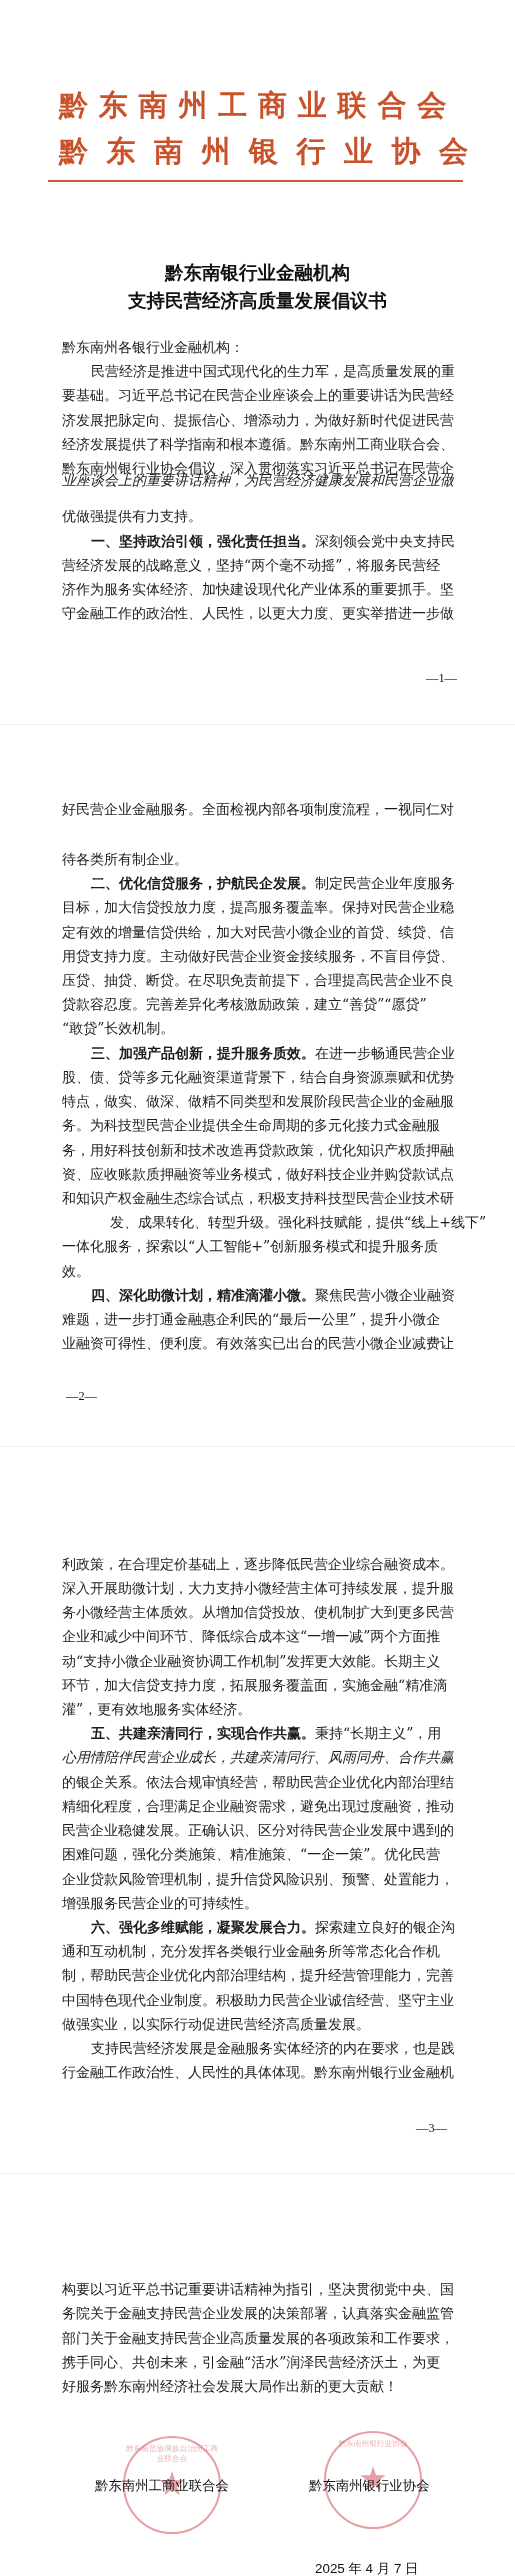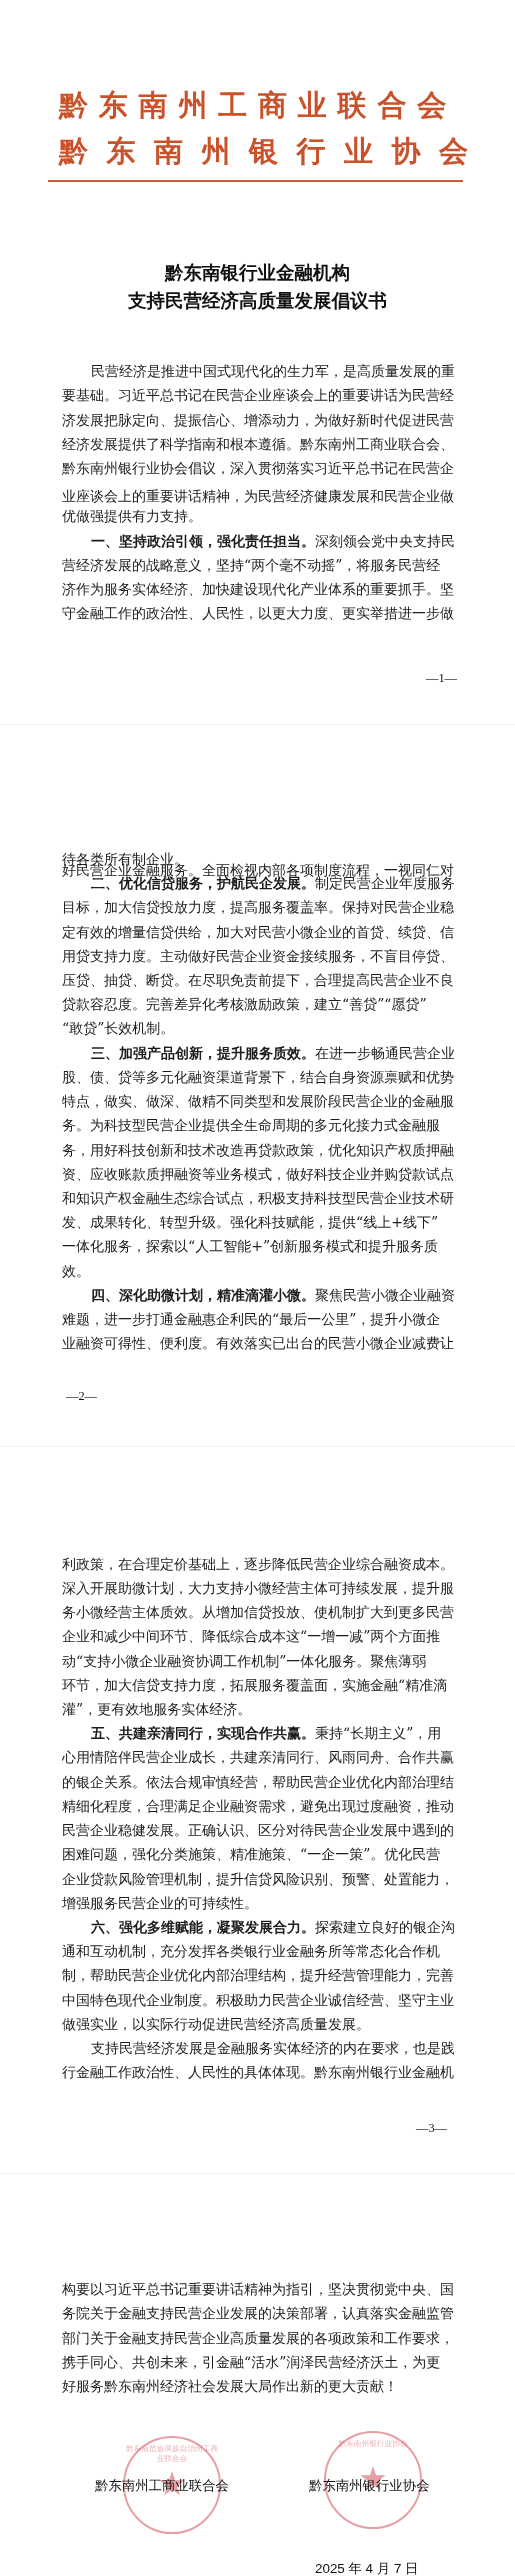--- a/index.html
+++ b/index.html
@@ -31,86 +31,87 @@
 <body>
 
 <div class="page" style="top:0;height:721px;">
   <div class="red-head" style="top:89px;">黔东南州工商业联合会</div>
   <div class="red-head l2" style="top:135px;">黔东南州银行业协会</div>
   <div class="red-rule" style="top:180px;"></div>
 
   <div class="doc-title" style="top:258px;">黔东南银行业金融机构</div>
   <div class="doc-title" style="top:286px;">支持民营经济高质量发展倡议书</div>
 
+  <div class="line" style="top:335px;">黔东南州各银行业金融机构：</div>
 
   <div class="line indent" style="top:359px;">民营经济是推进中国式现代化的生力军，是高质量发展的重</div>
   <div class="line" style="top:383px;">要基础。习近平总书记在民营企业座谈会上的重要讲话为民营经</div>
   <div class="line" style="top:408px;">济发展把脉定向、提振信心、增添动力，为做好新时代促进民营</div>
   <div class="line" style="top:432px;">经济发展提供了科学指南和根本遵循。黔东南州工商业联合会、</div>
   <div class="line" style="top:456px;">黔东南州银行业协会倡议，深入贯彻落实习近平总书记在民营企</div>
-  <div class="line" style="top:484px;">业座谈会上的重要讲话精神，为民营经济健康发展和民营企业做</div>
+  <div class="line" style="top:468px;font-style:italic;">业座谈会上的重要讲话精神，为民营经济健康发展和民营企业做</div>
   <div class="line" style="top:504px;">优做强提供有力支持。</div>
 
   <div class="line indent" style="top:529px;">
     <b>一、坚持政治引领，强化责任担当。</b><span>深刻领会党中央支持民</span>
   </div>
   <div class="line" style="top:553px;">营经济发展的战略意义，坚持“两个毫不动摇”，将服务民营经</div>
   <div class="line" style="top:577px;">济作为服务实体经济、加快建设现代化产业体系的重要抓手。坚</div>
   <div class="line" style="top:601px;">守金融工作的政治性、人民性，以更大力度、更实举措进一步做</div>
 
   <div class="pagenum" style="top:671px;left:426px;">—1—</div>
 </div>
 <div class="page-divider" style="top:724px;"></div>
 
 <div class="page" style="top:0;">
-  <div class="line" style="top:858px;">好民营企业金融服务。全面检视内部各项制度流程，一视同仁对</div>
+  <div class="line" style="top:798px;font-family:Liberation Mono, monospace;">好民营企业金融服务。全面检视内部各项制度流程，一视同仁对</div>
   <div class="line" style="top:847px;">待各类所有制企业。</div>
   <div class="line indent" style="top:871px;">
     <b>二、优化信贷服务，护航民企发展。</b><span>制定民营企业年度服务</span>
   </div>
   <div class="line" style="top:895px;">目标，加大信贷投放力度，提高服务覆盖率。保持对民营企业稳</div>
   <div class="line" style="top:920px;">定有效的增量信贷供给，加大对民营小微企业的首贷、续贷、信</div>
   <div class="line" style="top:944px;">用贷支持力度。主动做好民营企业资金接续服务，不盲目停贷、</div>
   <div class="line" style="top:968px;">压贷、抽贷、断贷。在尽职免责前提下，合理提高民营企业不良</div>
   <div class="line" style="top:992px;">贷款容忍度。完善差异化考核激励政策，建立“善贷”“愿贷”</div>
   <div class="line" style="top:1016px;">“敢贷”长效机制。</div>
   <div class="line indent" style="top:1041px;">
     <b>三、加强产品创新，提升服务质效。</b><span>在进一步畅通民营企业</span>
   </div>
   <div class="line" style="top:1065px;">股、债、贷等多元化融资渠道背景下，结合自身资源禀赋和优势</div>
   <div class="line" style="top:1089px;">特点，做实、做深、做精不同类型和发展阶段民营企业的金融服</div>
   <div class="line" style="top:1113px;">务。为科技型民营企业提供全生命周期的多元化接力式金融服</div>
   <div class="line" style="top:1138px;">务，用好科技创新和技术改造再贷款政策，优化知识产权质押融</div>
   <div class="line" style="top:1162px;">资、应收账款质押融资等业务模式，做好科技企业并购贷款试点</div>
   <div class="line" style="top:1186px;">和知识产权金融生态综合试点，积极支持科技型民营企业技术研</div>
-  <div class="line" style="top:1210px;">发、成果转化、转型升级。强化科技赋能，提供“线上+线下”</div>
+  <div class="line" style="top:1210px;margin-left:48px;">发、成果转化、转型升级。强化科技赋能，提供“线上+线下”</div>
   <div class="line" style="top:1234px;">一体化服务，探索以“人工智能+”创新服务模式和提升服务质</div>
   <div class="line" style="top:1259px;">效。</div>
   <div class="line indent" style="top:1283px;">
     <b>四、深化助微计划，精准滴灌小微。</b><span>聚焦民营小微企业融资</span>
   </div>
   <div class="line" style="top:1307px;">难题，进一步打通金融惠企利民的“最后一公里”，提升小微企</div>
   <div class="line" style="top:1331px;">业融资可得性、便利度。有效落实已出台的民营小微企业减费让</div>
 
   <div class="pagenum" style="top:1389px;left:66px;">—2—</div>
 </div>
 <div class="page-divider" style="top:1446px;"></div>
 
 <div class="page" style="top:0;">
   <div class="line" style="top:1552px;">利政策，在合理定价基础上，逐步降低民营企业综合融资成本。</div>
   <div class="line" style="top:1576px;">深入开展助微计划，大力支持小微经营主体可持续发展，提升服</div>
   <div class="line" style="top:1600px;">务小微经营主体质效。从增加信贷投放、使机制扩大到更多民营</div>
   <div class="line" style="top:1624px;">企业和减少中间环节、降低综合成本这“一增一减”两个方面推</div>
-  <div class="line" style="top:1649px;">动“支持小微企业融资协调工作机制”一体化服务。聚焦薄弱</div>
+  <div class="line" style="top:1649px;">动“支持小微企业融资协调工作机制”发挥更大效能。长期主义</div>
   <div class="line" style="top:1673px;">环节，加大信贷支持力度，拓展服务覆盖面，实施金融“精准滴</div>
   <div class="line" style="top:1697px;">灌”，更有效地服务实体经济。</div>
   <div class="line indent" style="top:1721px;">
     <b>五、共建亲清同行，实现合作共赢。</b><span>秉持“长期主义”，用</span>
   </div>
-  <div class="line" style="top:1745px;">心用情陪伴民营企业成长，共建亲清同行、风雨同舟、合作共赢</div>
+  <div class="line" style="top:1745px;font-style:italic;">心用情陪伴民营企业成长，共建亲清同行、风雨同舟、合作共赢</div>
   <div class="line" style="top:1770px;">的银企关系。依法合规审慎经营，帮助民营企业优化内部治理结构</div>
   <div class="line" style="top:1794px;">精细化程度，合理满足企业融资需求，避免出现过度融资，推动</div>
   <div class="line" style="top:1818px;">民营企业稳健发展。正确认识、区分对待民营企业发展中遇到的</div>
   <div class="line" style="top:1842px;">困难问题，强化分类施策、精准施策、“一企一策”。优化民营</div>
   <div class="line" style="top:1867px;">企业贷款风险管理机制，提升信贷风险识别、预警、处置能力，</div>
   <div class="line" style="top:1891px;">增强服务民营企业的可持续性。</div>
   <div class="line indent" style="top:1915px;">
     <b>六、强化多维赋能，凝聚发展合力。</b><span>探索建立良好的银企沟</span>
   </div>
   <div class="line" style="top:1939px;">通和互动机制，充分发挥各类银行业金融务所等常态化合作机</div>

